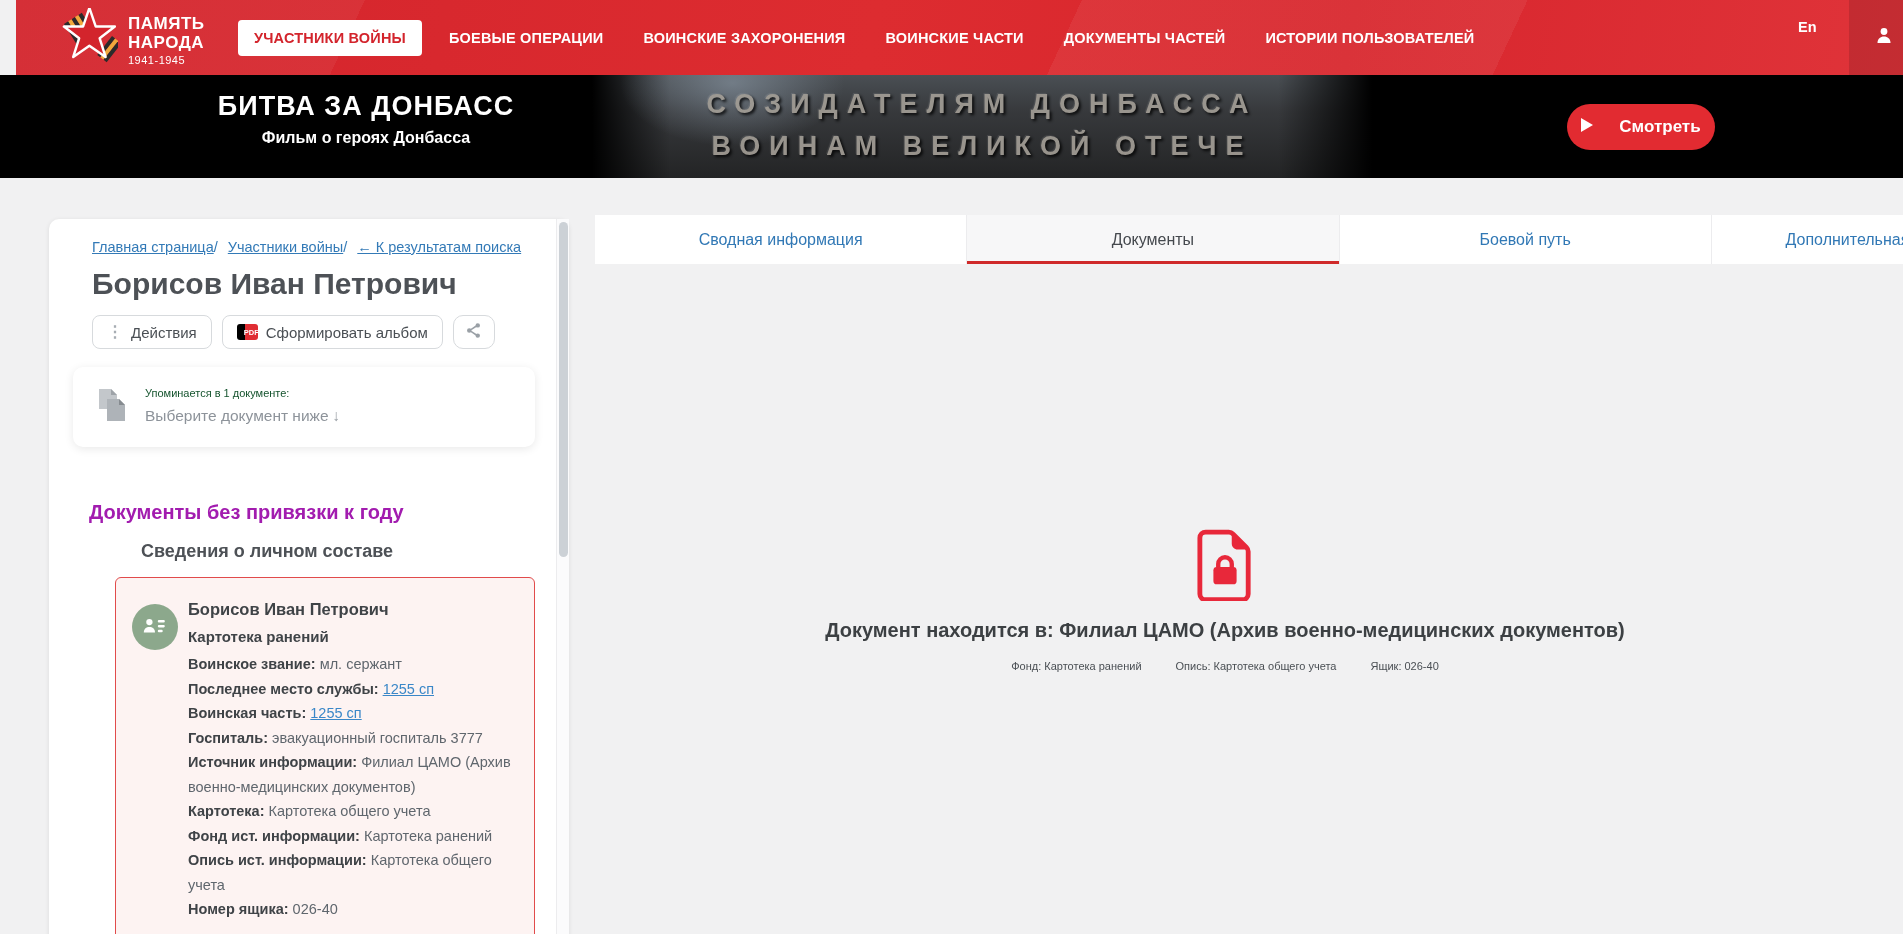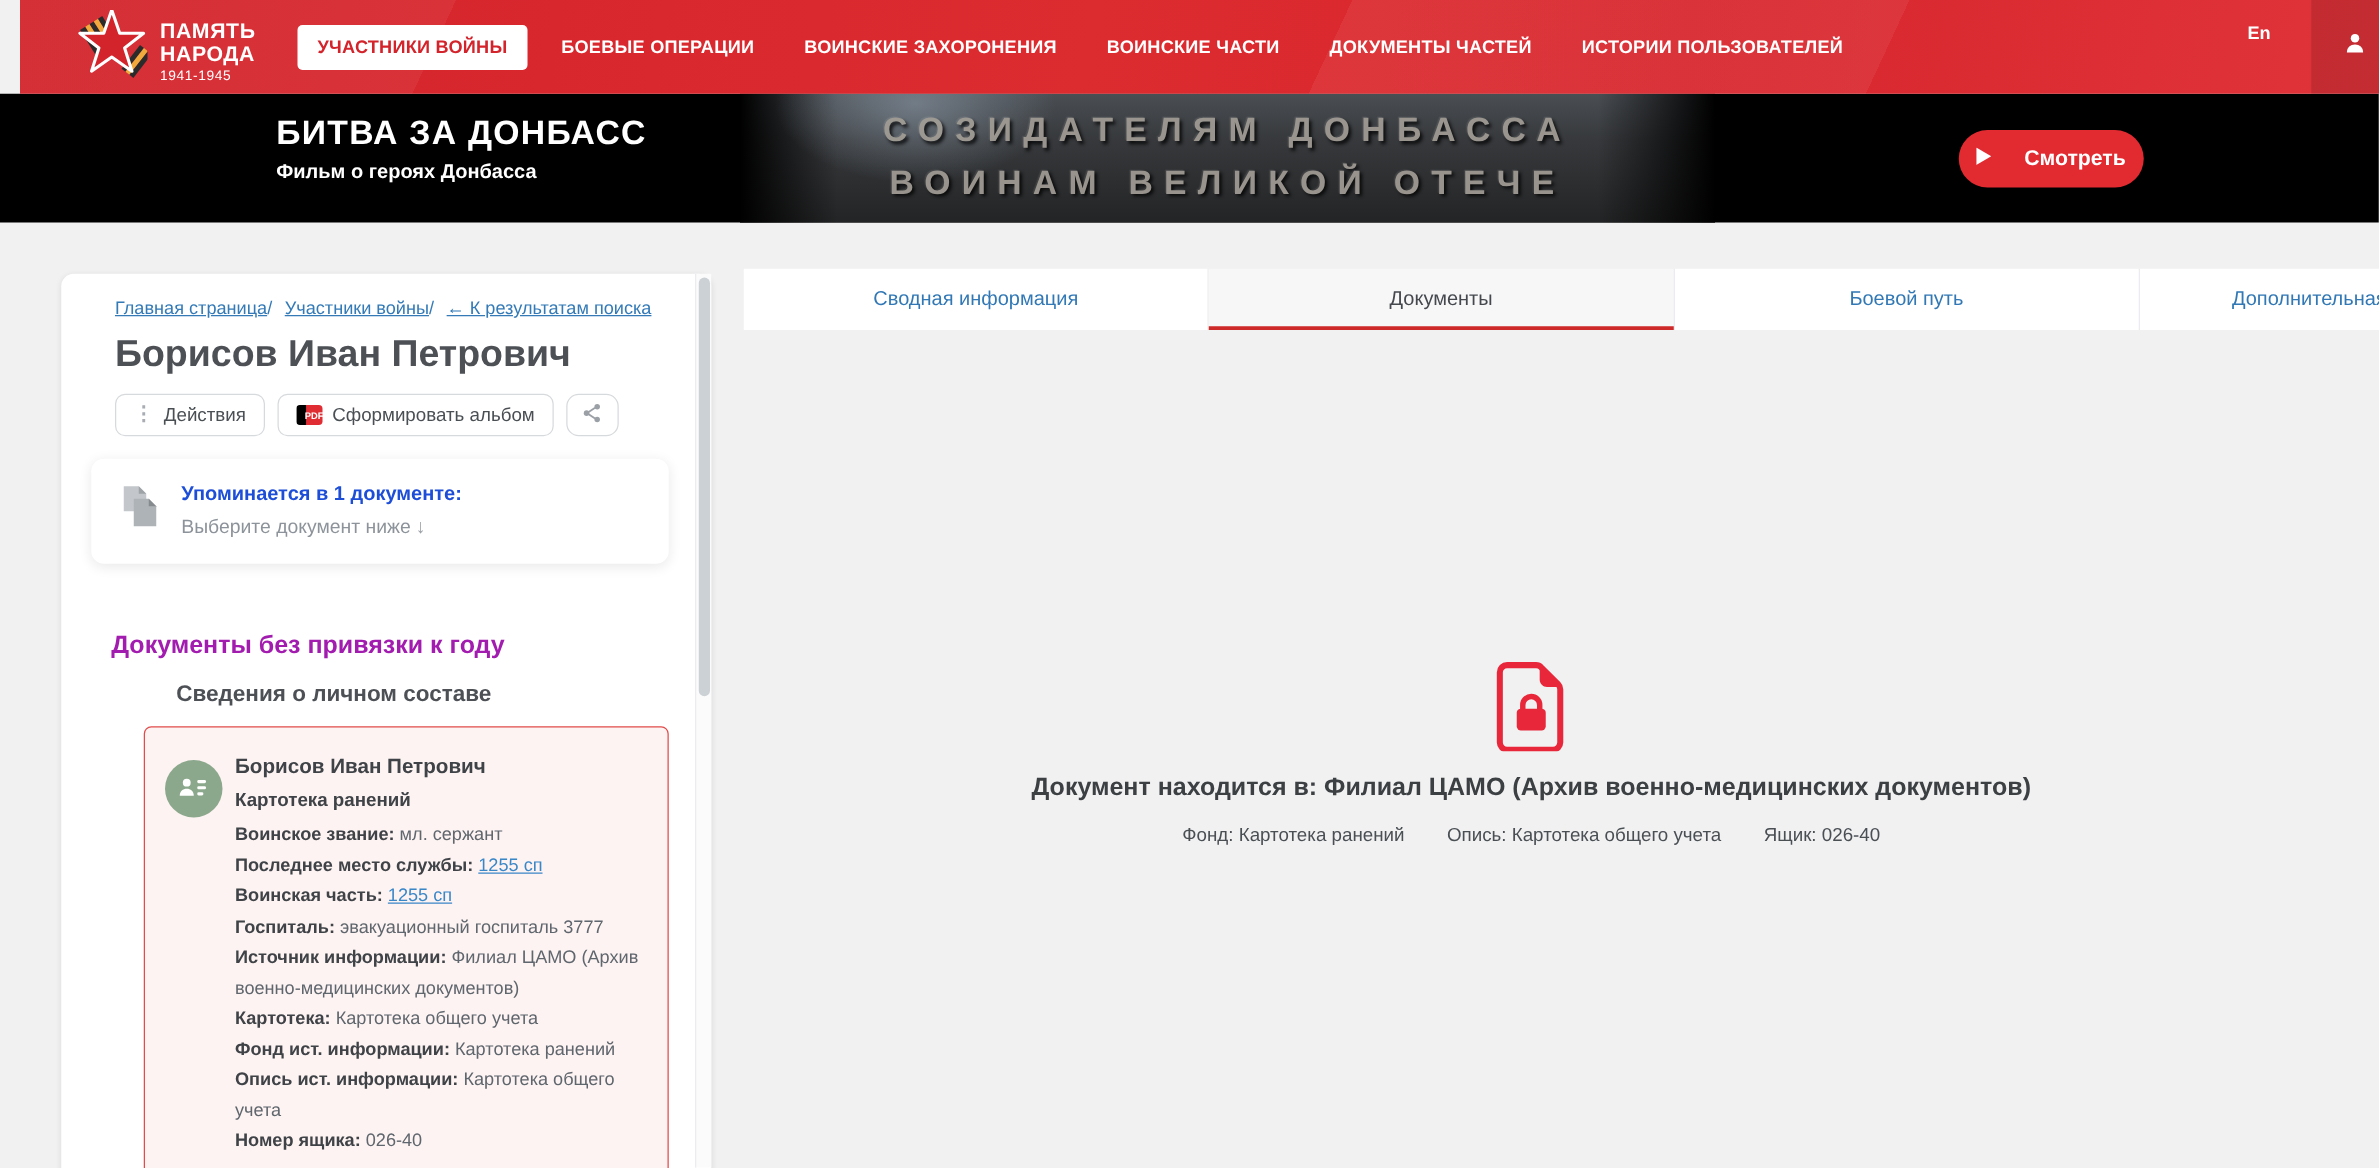--- a/index.html
+++ b/index.html
@@ -28,21 +28,21 @@
   .banner { position:absolute; left:0; top:75px; width:1903px; height:103px; background:#000; z-index:25; }
   .banner-photo { position:absolute; left:592px; top:0; width:780px; height:103px; overflow:hidden;
     background:
       radial-gradient(160px 90px at 18% 8%, rgba(150,165,180,.55), transparent 70%),
       linear-gradient(90deg,#000 0%, rgba(0,0,0,0) 10%, rgba(0,0,0,0) 88%, #000 100%),
       linear-gradient(180deg,#4a4f54 0%, #37393c 35%, #232425 100%); }
   .monument-text { position:absolute; left:30px; width:720px; text-align:center;
     font-weight:bold; color:#a49f97; letter-spacing:9px; font-size:27px;
     text-shadow:2px 2px 3px rgba(0,0,0,.9), -1px -1px 1px rgba(255,255,255,.12);
     opacity:.9; filter:blur(.4px); white-space:nowrap; }
-  .banner-titleblock { position:absolute; left:221px; top:16px; width:320px; }
+  .banner-titleblock { position:absolute; left:206px; top:16px; width:320px; text-align:center; }
   .banner-title { color:#fff; font-weight:bold; font-size:27px; letter-spacing:1px; white-space:nowrap; }
   .banner-sub { color:#fff; font-weight:bold; font-size:16px; margin-top:7px; }
   .watch-btn { position:absolute; left:1567px; top:29px; width:148px; height:46px; border-radius:23px;
     background:#e22b31; color:#fff; font-weight:bold; font-size:17px; border:none; cursor:pointer;
     display:flex; align-items:center; justify-content:center; gap:26px;
     font-family:"Liberation Sans",sans-serif; }
 
   
   .left-panel { position:absolute; left:49px; top:219px; width:520px; height:760px;
     background:#fff; border-radius:10px 10px 0 0; box-shadow:0 1px 5px rgba(0,0,0,.09); }
@@ -62,21 +62,21 @@
     display:flex; align-items:center; gap:8px; padding:0 14px; font-size:15px; color:#4a4f54;
     cursor:pointer; font-family:"Liberation Sans",sans-serif; }
   .kebab { color:#a7adb3; font-size:16px; font-weight:bold; line-height:14px; }
   .pdf-badge { background:#e02d33; color:#fff; font-size:7.5px; font-weight:bold;
     width:21px; height:16px; border-radius:3px; display:flex; align-items:center; justify-content:center;
     border-left:8px solid #000000; }
   .share-btn { width:42px; justify-content:center; padding:0; border-radius:10px; }
 
   .mention-card { margin:18px 0 0 24px; width:462px; background:#fff; border-radius:10px;
     box-shadow:0 2px 10px rgba(0,0,0,.09); padding:20px 20px 20px 22px; display:flex; gap:16px; }
-  .mention-title { font-size:16px; font-weight:bold; color:#1d4ed8; }
+  .mention-title { font-size:11px; font-weight:normal; color:#14532d; }
   .mention-sub { font-size:15.5px; color:#8d939a; margin-top:8px; }
   .mention-arrow { color:#9aa0a6; margin-left:4px; }
 
   .section-title { margin:54px 40px 0 40px; font-size:20px; font-weight:bold; color:#a21caf; }
   .subsection-title { margin:17px 40px 0 92px; font-size:18px; font-weight:bold; color:#4d5156; }
 
   .doc-card { position:relative; margin:15px 0 0 66px; width:420px; min-height:346px;
     background:#fdf3f2; border:1px solid #e14b4b; border-radius:6px; padding:20px 20px 18px 72px; cursor:pointer; }
   .avatar { position:absolute; left:16px; top:26px; width:46px; height:46px; border-radius:50%;
     background:#8ca88c; display:flex; align-items:center; justify-content:center; }
@@ -93,21 +93,21 @@
   .tab { flex:1; background:#fff; display:flex; align-items:center; justify-content:center;
     font-size:16px; color:#3178b5; cursor:pointer; border-right:1px solid #ececee; position:relative; }
   .tab:last-child { border-right:none; }
   .tab.active { background:#f7f7f8; color:#45494e; }
   .tab.active:after { content:""; position:absolute; left:0; right:0; bottom:0; height:3px; background:#cf2a2a; }
 
   
   .content { position:absolute; left:595px; top:264px; width:1260px; text-align:center; }
   .lock-doc { margin:263px auto 0; width:58px; height:74px; display:block; }
   .doc-location { margin-top:18px; font-size:20px; font-weight:bold; color:#3c4043; }
-  .doc-meta { margin-top:18px; font-size:15px; color:#4a4f54; display:flex; justify-content:center; gap:34px; }
+  .doc-meta { margin-top:18px; font-size:11px; color:#4a4f54; display:flex; justify-content:center; gap:34px; }
   .doc-meta span { white-space:nowrap; }
 </style>
 </head>
 <body>
 
 <div class="header">
   <div class="logo">
     <span>
       <svg width="56" height="60" viewBox="0 0 56 60">
         <g transform="translate(2,16) rotate(-32)">

